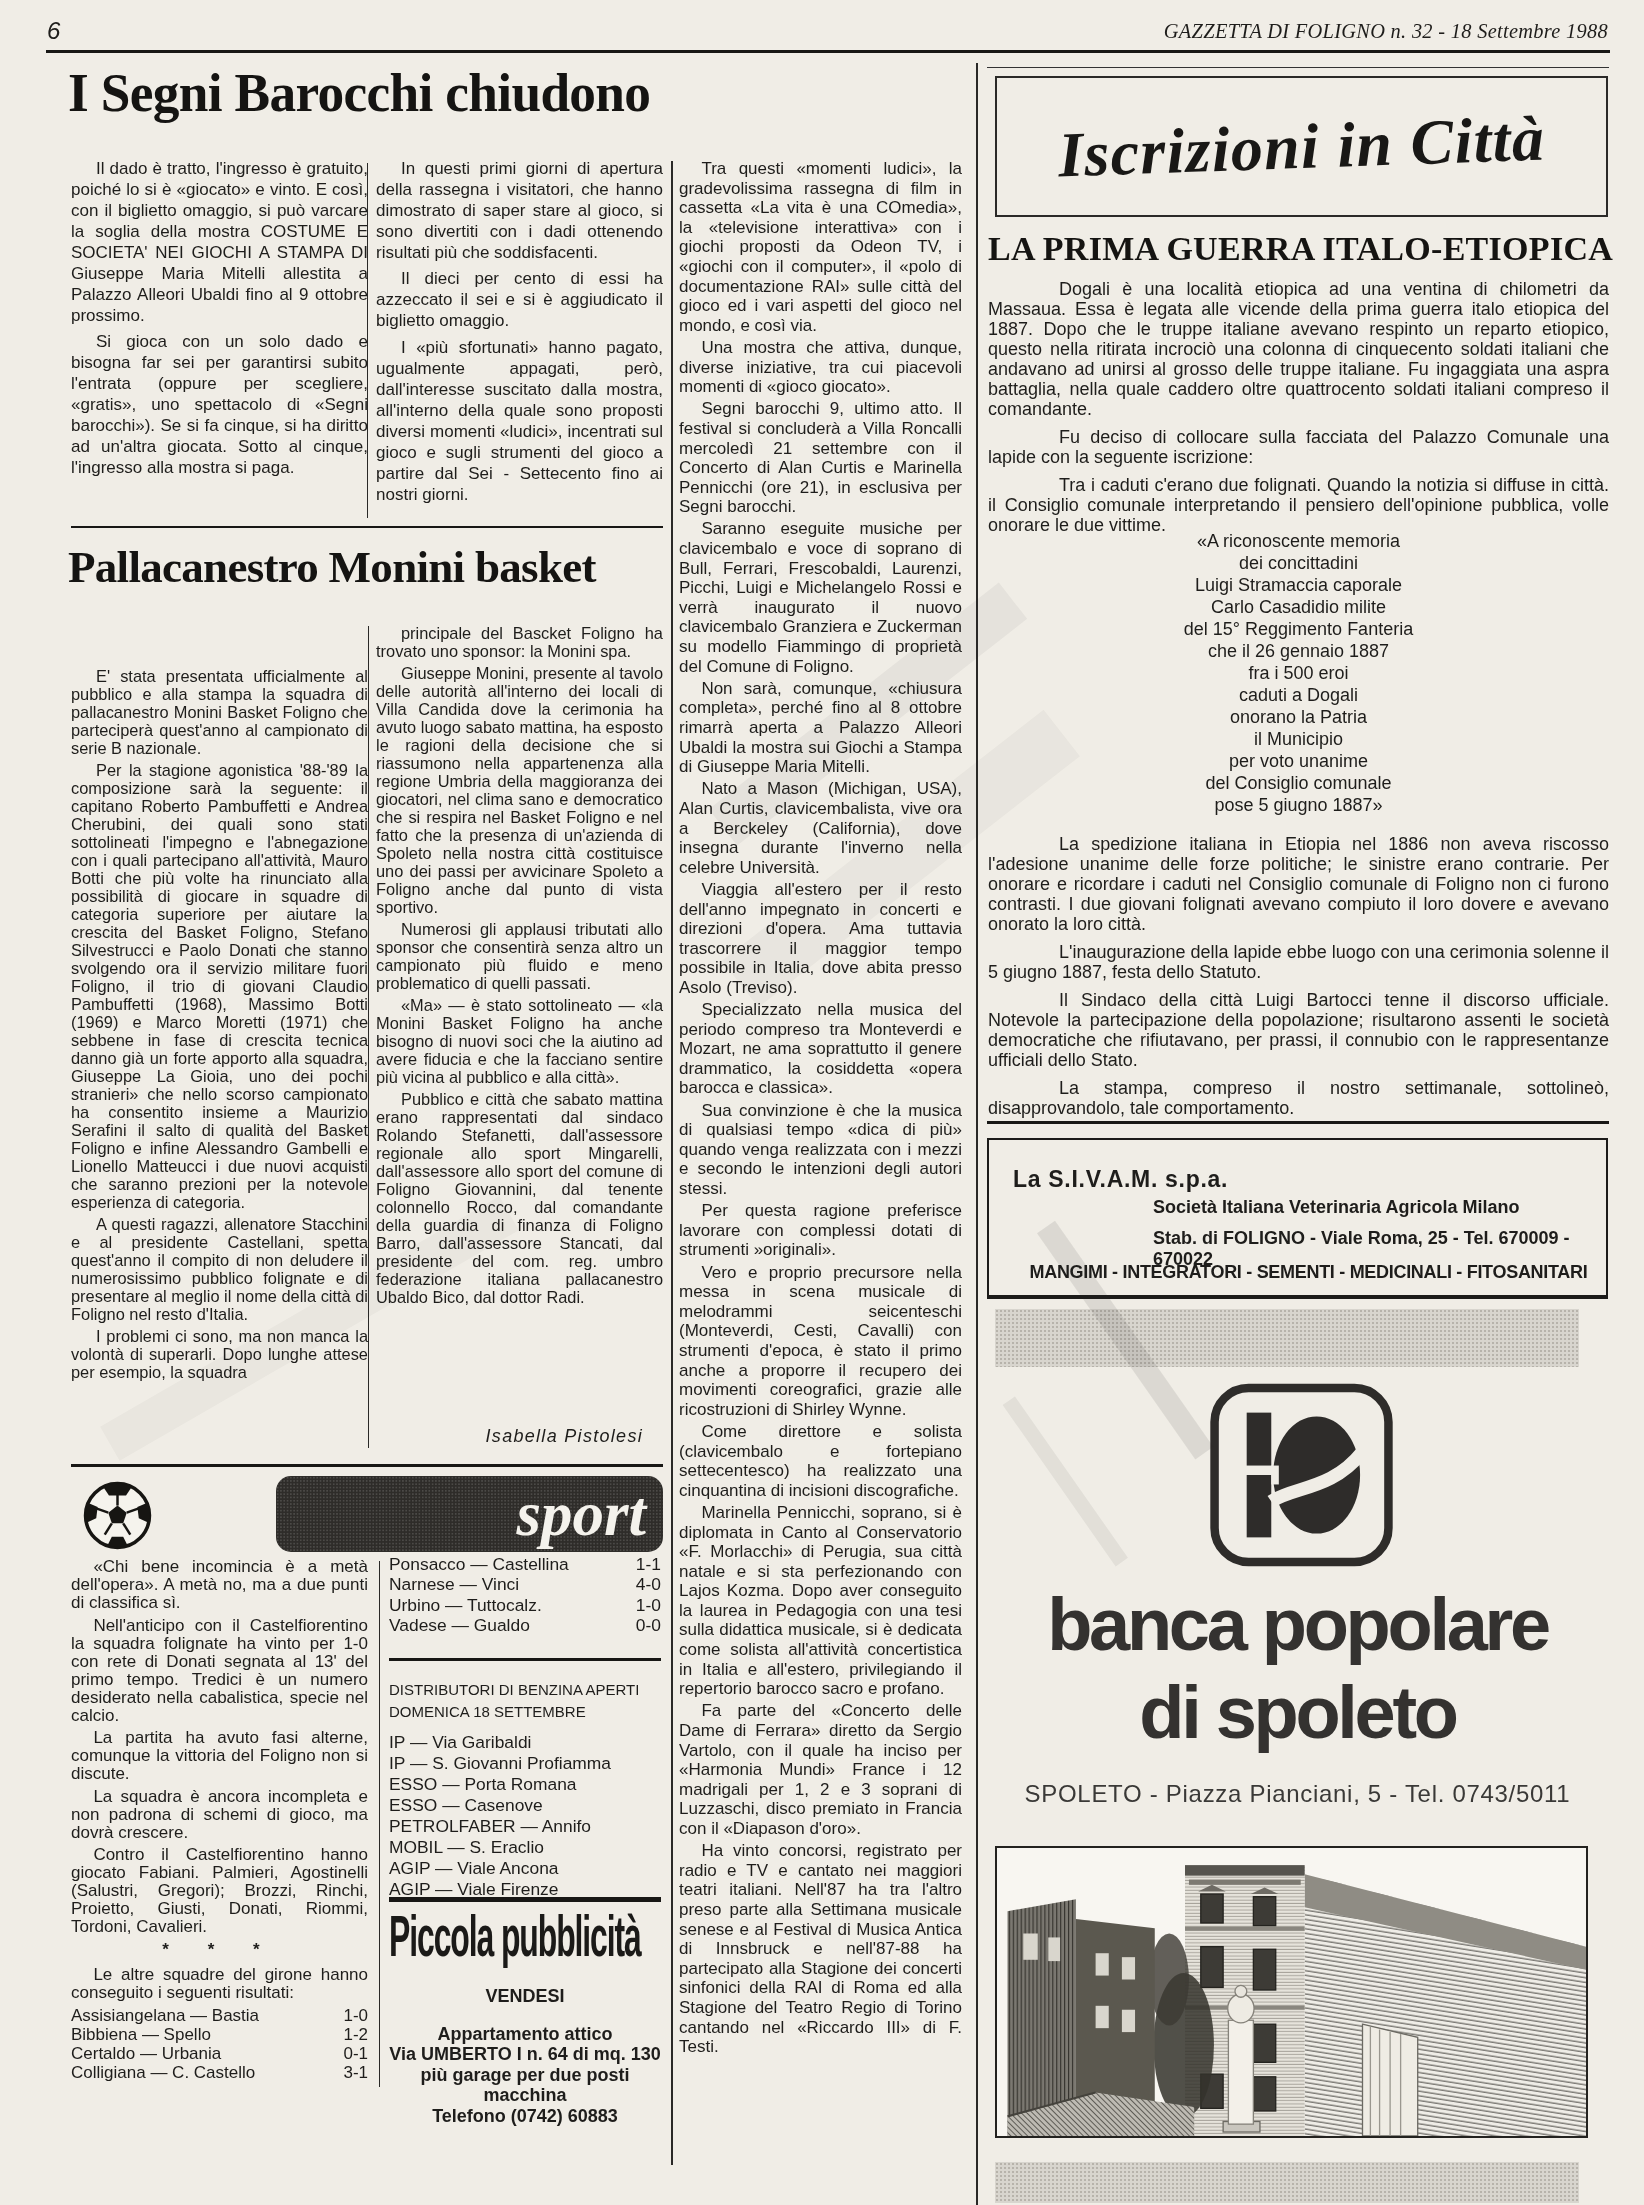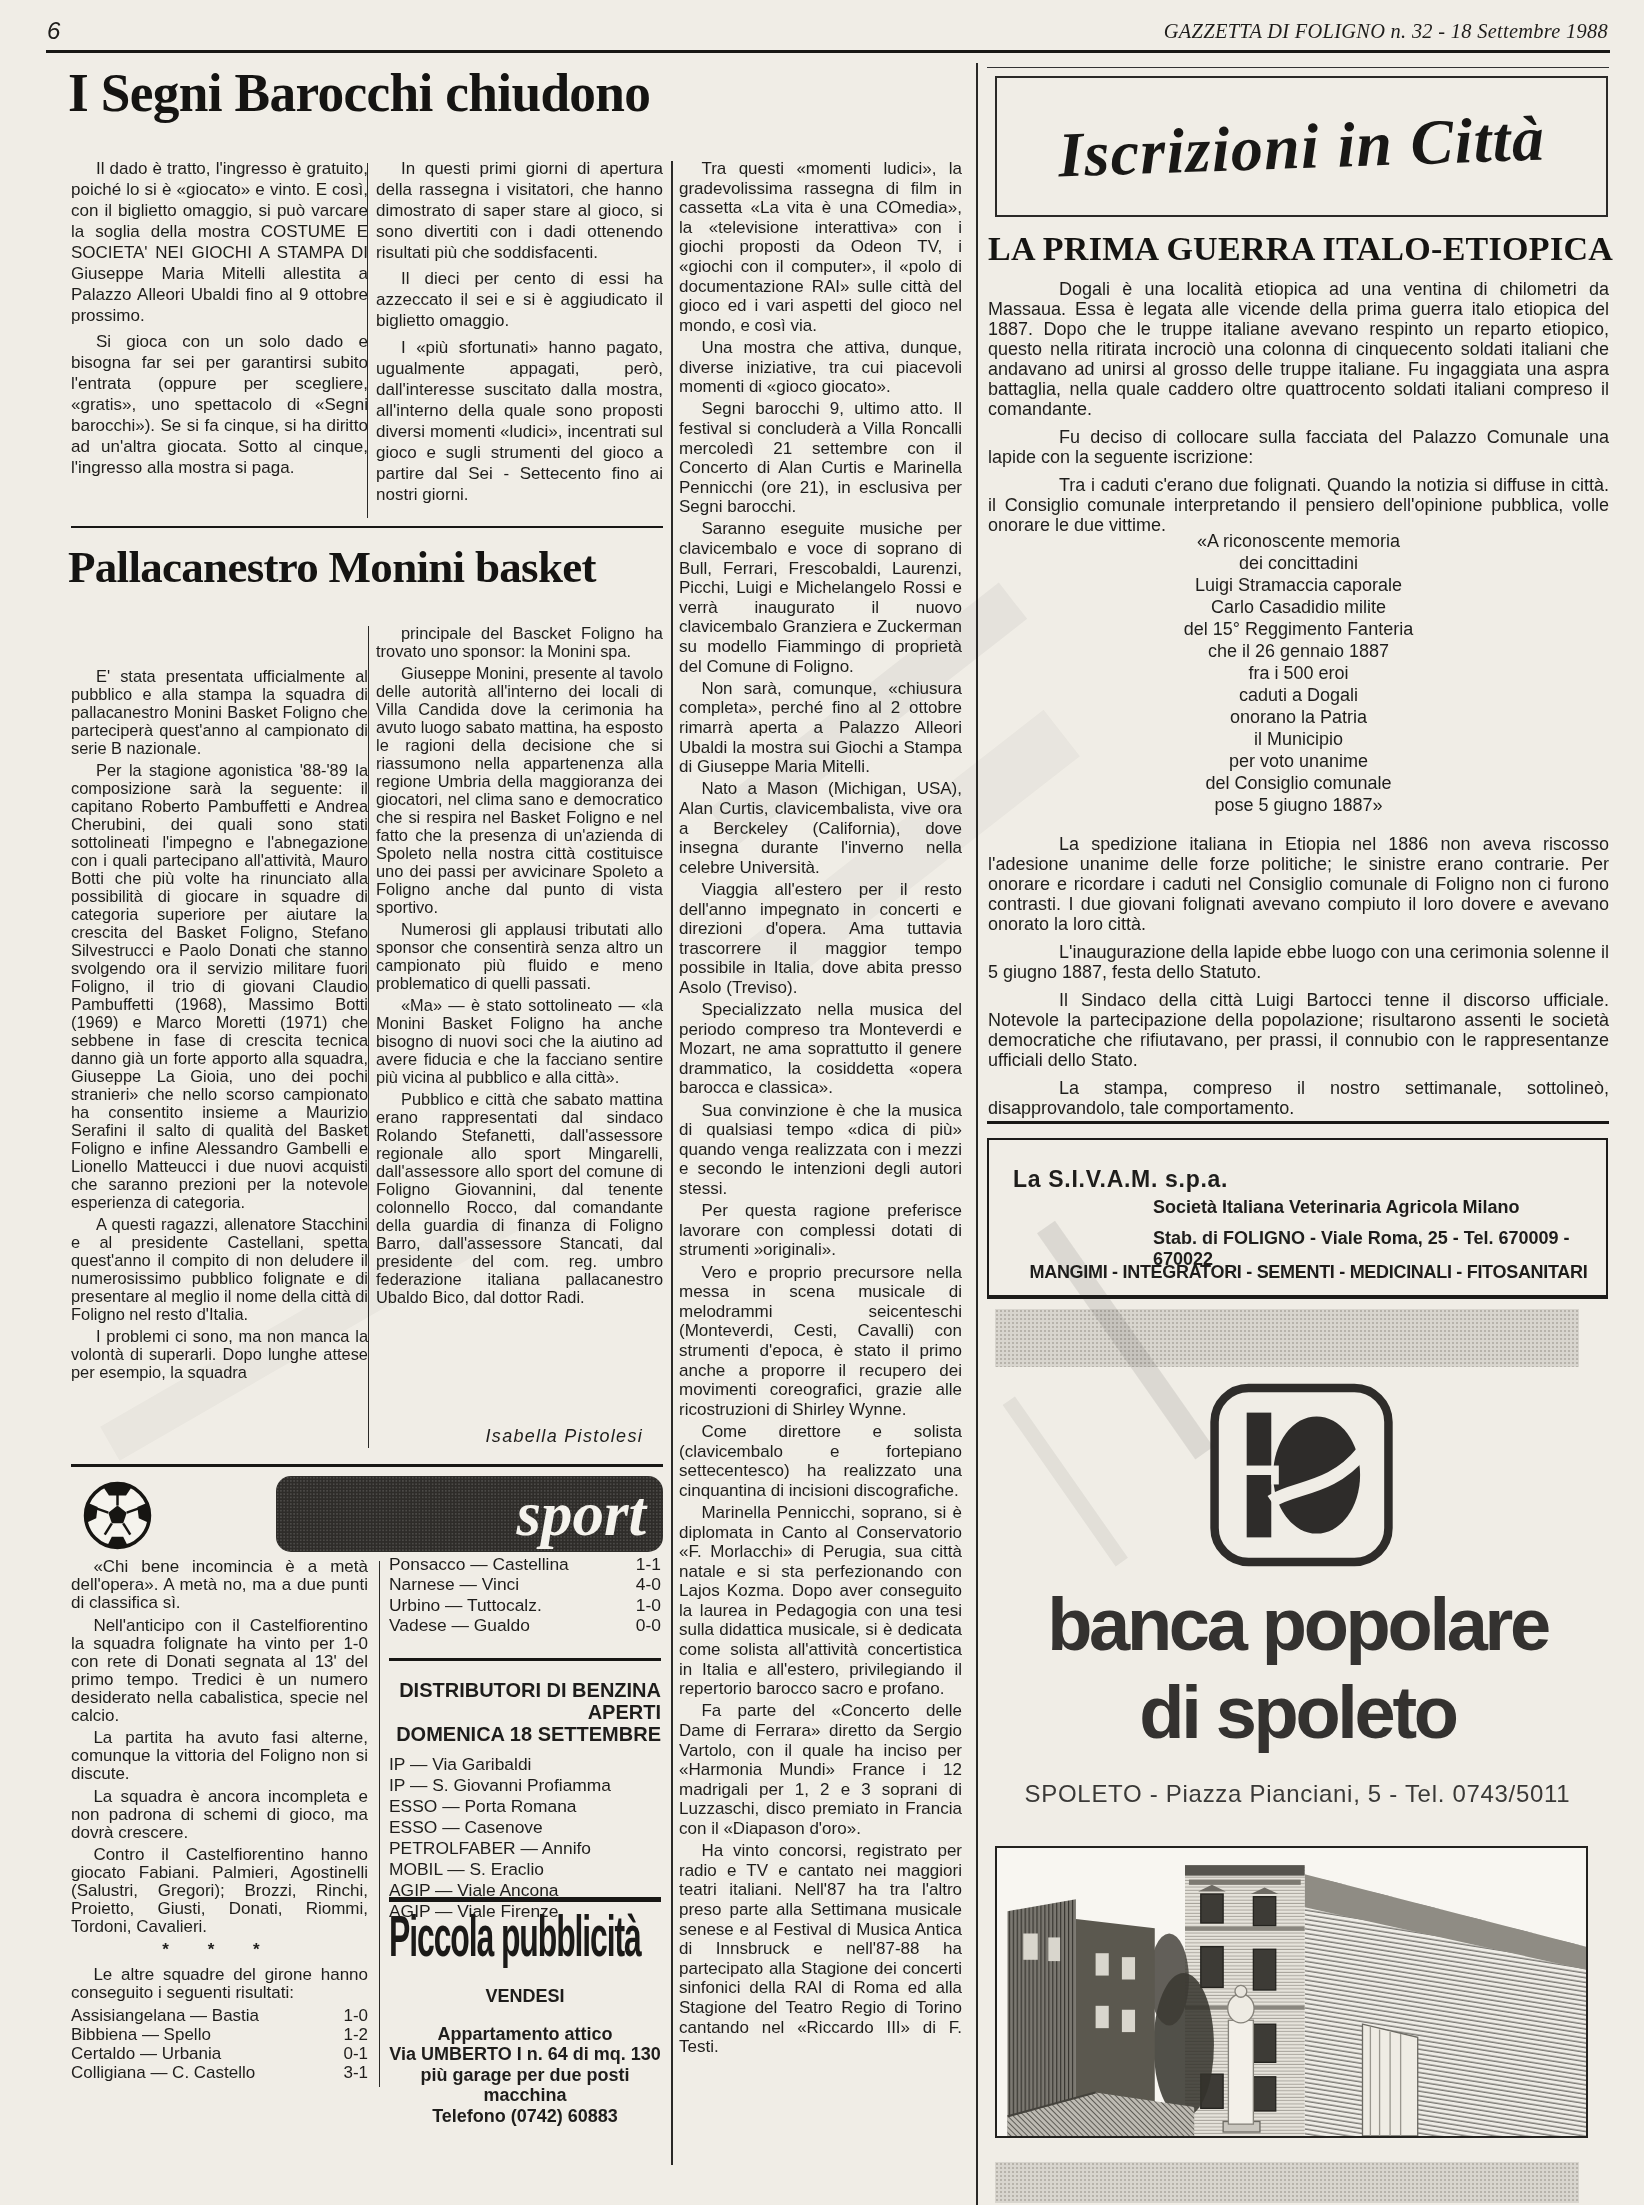--- a/index.html
+++ b/index.html
@@ -64,21 +64,21 @@
                 display:flex;align-items:center;justify-content:flex-end;border-radius:15px;}
   #sport-label{font-family:"Liberation Serif",serif;font-style:italic;font-weight:bold;font-size:63px;
                color:#f4f2ec;padding-right:17px;line-height:1;}
   #sport-col1{left:71px;top:1558px;width:297px;font-size:17px;line-height:18px;}
   #sport-col1 p{margin-bottom:4.6px;text-indent:22.4px;}
   #sport-stars{text-align:center;letter-spacing:17px;font-weight:bold;font-size:17px;margin:4px 0 6.6px 0;}
   .res-row{display:flex;justify-content:space-between;font-size:17px;line-height:19px;}
   .res-row.big{font-size:17.4px;line-height:20.4px;}
   #sport-results{left:389px;top:1554px;width:272px;position:absolute;}
   #distrib{left:389px;top:1679px;width:272px;position:absolute;}
-  #distrib .t{font-weight:bold;font-size:20px;text-align:right;line-height:22px;}
+  #distrib .t{font-weight:normal;font-size:15px;text-align:left;line-height:22px;}
   #distrib .items{margin-top:9.2px;font-size:17.4px;line-height:21px;}
   
   #piccola-title{left:389px;top:1916px;width:272px;position:absolute;font-weight:bold;font-size:38px;
                  white-space:nowrap;transform:scale(0.84,1.5);transform-origin:left center;letter-spacing:-1.3px;color:#1b1a18;}
   #piccola-body{left:389px;top:1986px;width:272px;position:absolute;text-align:center;}
   #piccola-vendesi{font-weight:bold;font-size:18px;margin-bottom:17px;}
   .picc-line{font-weight:bold;font-size:18px;line-height:20.4px;}
   
   .streak{position:absolute;background:rgba(40,40,40,0.05);pointer-events:none;}
   .ball-wrap{position:absolute;left:82px;top:1480px;width:71px;height:71px;}
@@ -106,21 +106,21 @@
   <div class="col" id="seg-col2">
     <p>In questi primi giorni di apertura della rassegna i visitatori, che hanno dimostrato di saper stare al gioco, si sono divertiti con i dadi ottenendo risultati più che soddisfacenti.</p>
     <p>Il dieci per cento di essi ha azzeccato il sei e si è aggiudicato il biglietto omaggio.</p>
     <p>I «più sfortunati» hanno pagato, ugualmente appagati, però, dall'interesse suscitato dalla mostra, all'interno della quale sono proposti diversi momenti «ludici», incentrati sul gioco e sugli strumenti del gioco a partire dal Sei - Settecento fino ai nostri giorni.</p>
   </div>
   <div class="col" id="seg-col3">
     <p>Tra questi «momenti ludici», la gradevolissima rassegna di film in cassetta «La vita è una COmedia», la «televisione interattiva» con i giochi proposti da Odeon TV, i «giochi con il computer», il «polo di documentazione RAI» sulle città del gioco ed i vari aspetti del gioco nel mondo, e così via.</p>
     <p>Una mostra che attiva, dunque, diverse iniziative, tra cui piacevoli momenti di «gioco giocato».</p>
     <p>Segni barocchi 9, ultimo atto. Il festival si concluderà a Villa Roncalli mercoledì 21 settembre con il Concerto di Alan Curtis e Marinella Pennicchi (ore 21), in esclusiva per Segni barocchi.</p>
     <p>Saranno eseguite musiche per clavicembalo e voce di soprano di Bull, Ferrari, Frescobaldi, Laurenzi, Picchi, Luigi e Michelangelo Rossi e verrà inaugurato il nuovo clavicembalo Granziera e Zuckerman su modello Fiammingo di proprietà del Comune di Foligno.</p>
-    <p>Non sarà, comunque, «chiusura completa», perché fino al 2 ottobre rimarrà aperta a Palazzo Alleori Ubaldi la mostra sui Giochi a Stampa di Giuseppe Maria Mitelli.</p>
+    <p>Non sarà, comunque, «chiusura completa», perché fino al 8 ottobre rimarrà aperta a Palazzo Alleori Ubaldi la mostra sui Giochi a Stampa di Giuseppe Maria Mitelli.</p>
     <p>Nato a Mason (Michigan, USA), Alan Curtis, clavicembalista, vive ora a Berckeley (California), dove insegna durante l'inverno nella celebre Università.</p>
     <p>Viaggia all'estero per il resto dell'anno impegnato in concerti e direzioni d'opera. Ama tuttavia trascorrere il maggior tempo possibile in Italia, dove abita presso Asolo (Treviso).</p>
     <p>Specializzato nella musica del periodo compreso tra Monteverdi e Mozart, ne ama soprattutto il genere drammatico, la cosiddetta «opera barocca e classica».</p>
     <p>Sua convinzione è che la musica di qualsiasi tempo «dica di più» quando venga realizzata con i mezzi e secondo le intenzioni degli autori stessi.</p>
     <p>Per questa ragione preferisce lavorare con complessi dotati di strumenti »originali».</p>
     <p>Vero e proprio precursore nella messa in scena musicale di melodrammi seicenteschi (Monteverdi, Cesti, Cavalli) con strumenti d'epoca, è stato il primo anche a proporre il recupero dei movimenti coreografici, grazie alle ricostruzioni di Shirley Wynne.</p>
     <p>Come direttore e solista (clavicembalo e fortepiano settecentesco) ha realizzato una cinquantina di incisioni discografiche.</p>
     <p>Marinella Pennicchi, soprano, si è diplomata in Canto al Conservatorio «F. Morlacchi» di Perugia, sua città natale e si sta perfezionando con Lajos Kozma. Dopo aver conseguito la laurea in Pedagogia con una tesi sulla didattica musicale, si è dedicata come solista all'attività concertistica in Italia e all'estero, privilegiando il repertorio barocco sacro e profano.</p>
     <p>Fa parte del «Concerto delle Dame di Ferrara» diretto da Sergio Vartolo, con il quale ha inciso per «Harmonia Mundi» France i 12 madrigali per 1, 2 e 3 soprani di Luzzaschi, disco premiato in Francia con il «Diapason d'oro».</p>
     <p>Ha vinto concorsi, registrato per radio e TV e cantato nei maggiori teatri italiani. Nell'87 ha tra l'altro preso parte alla Settimana musicale senese e al Festival di Musica Antica di Innsbruck e nell'87-88 ha partecipato alla Stagione dei concerti sinfonici della RAI di Roma ed alla Stagione del Teatro Regio di Torino cantando nel «Riccardo III» di F. Testi.</p>

